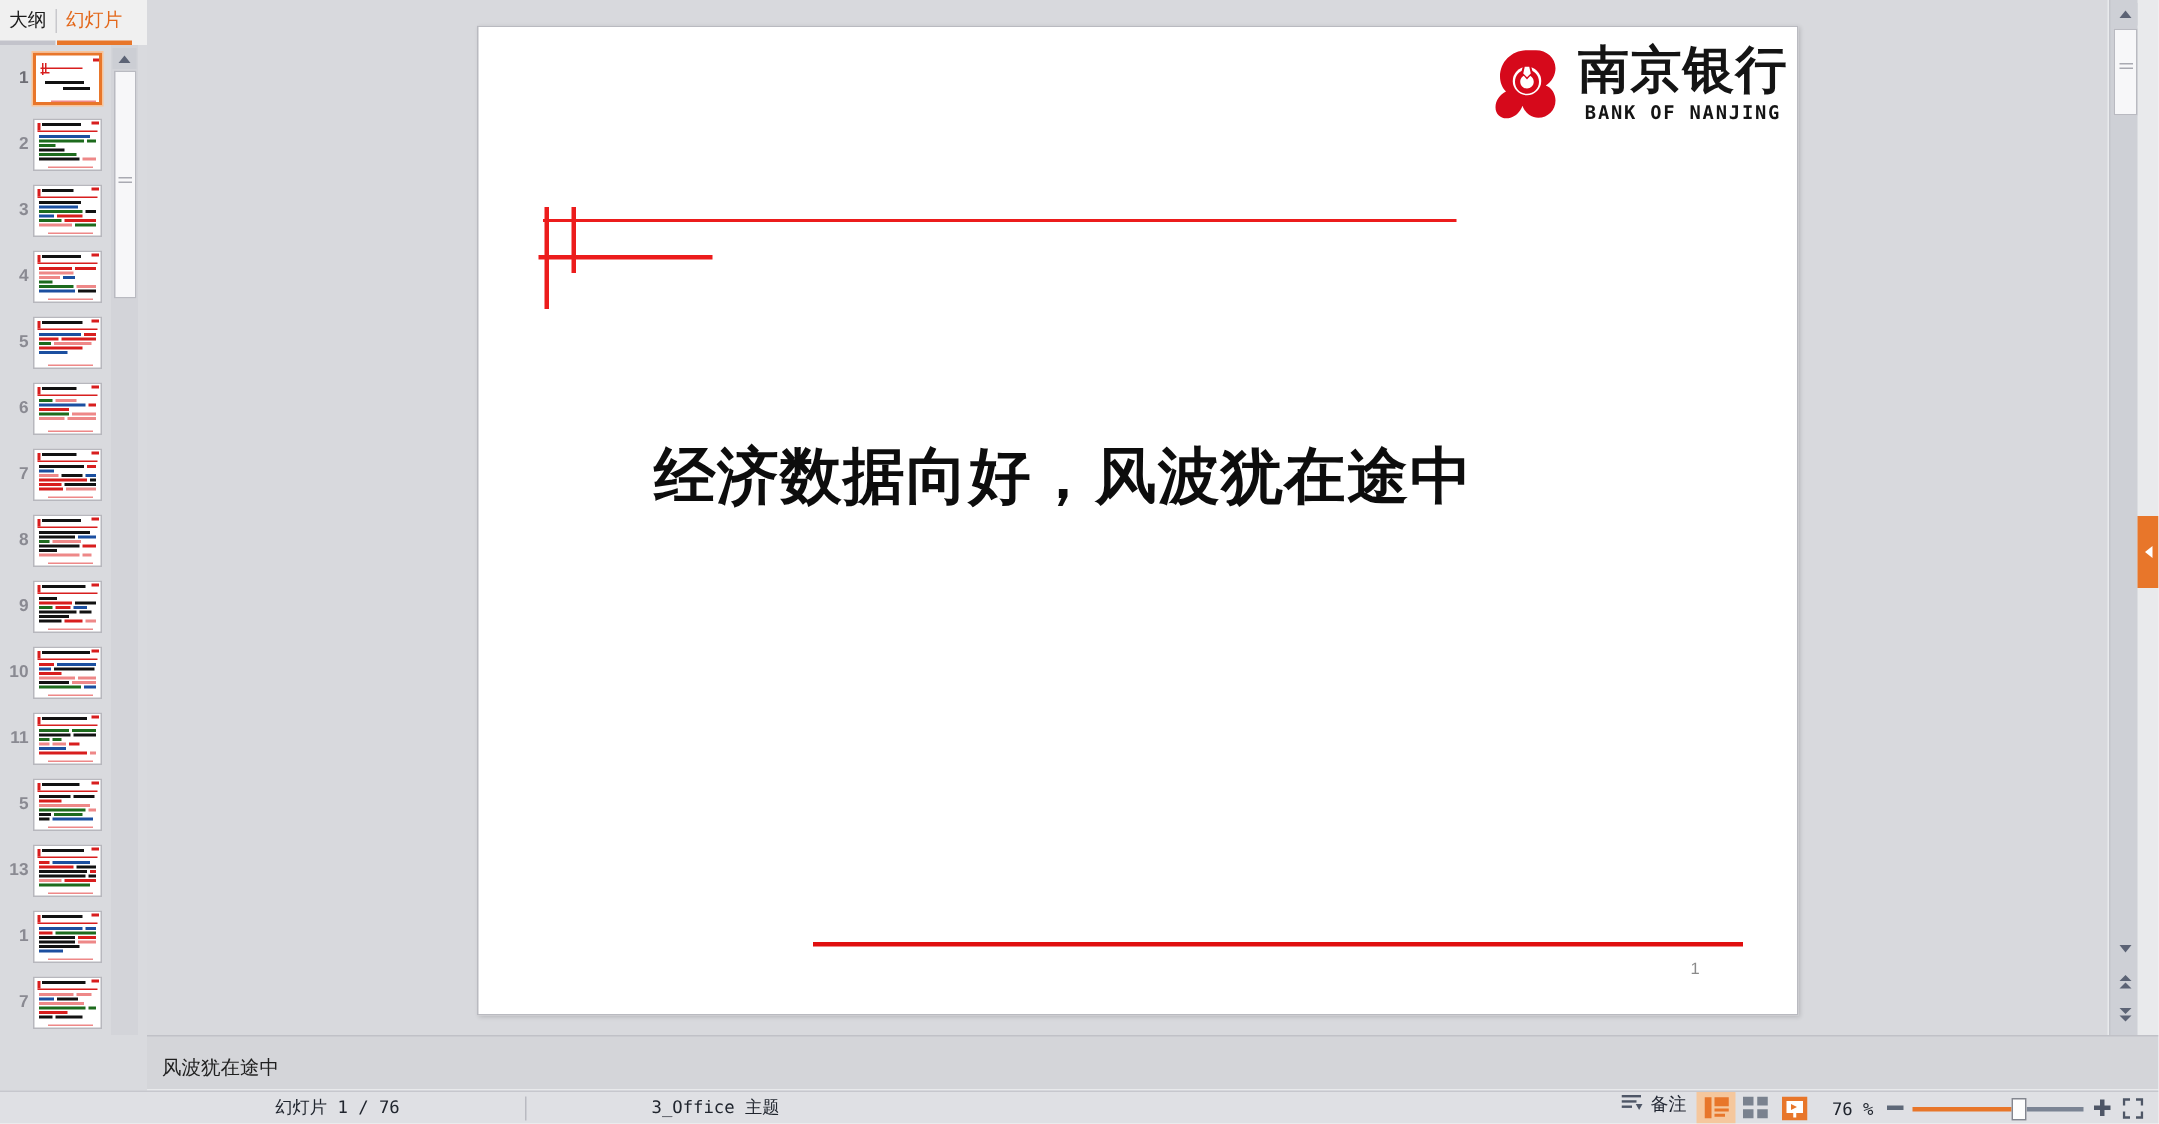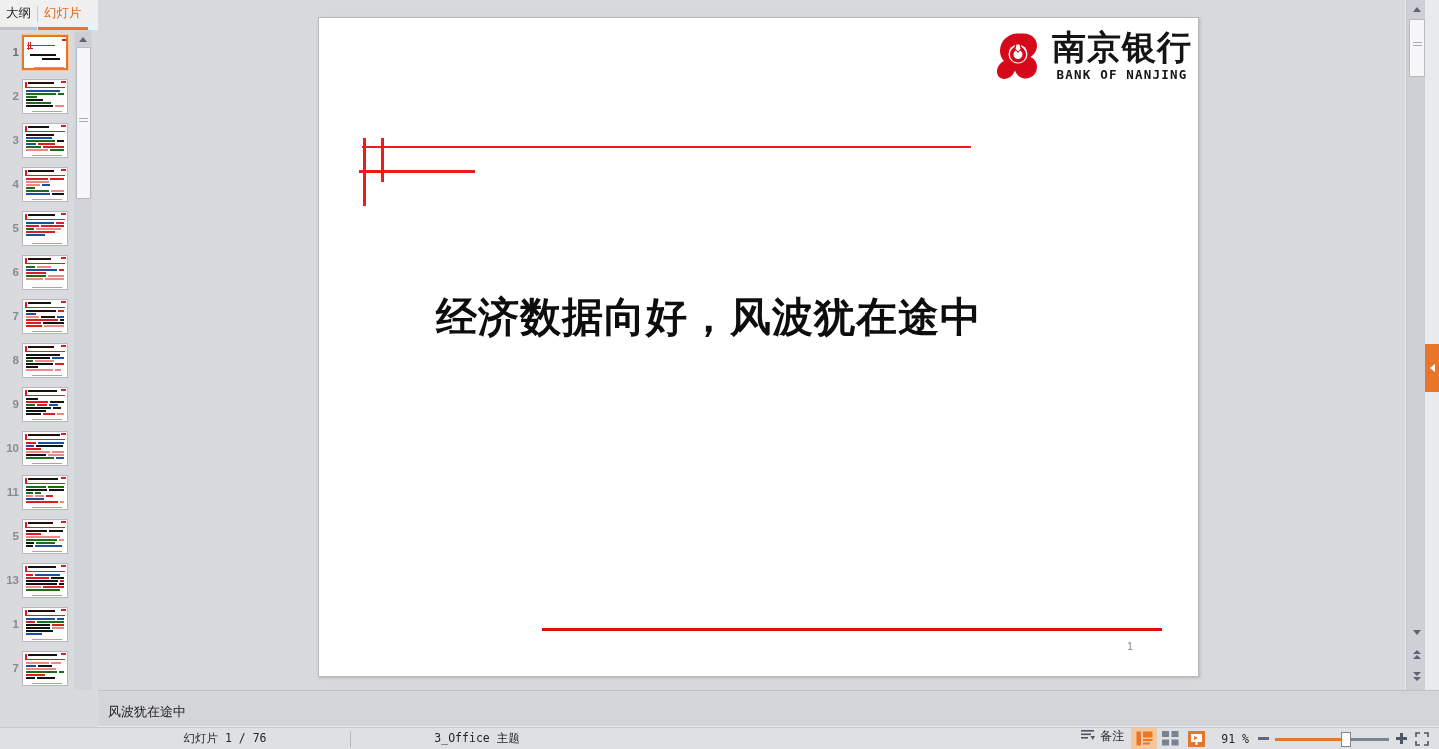--- a/index.html
+++ b/index.html
@@ -695,21 +695,21 @@
 
       <div class="view-btn">
         <svg width="17" height="16" viewBox="0 0 17 16">
           <rect x="0" y="0" width="17" height="16" fill="#e8762a"></rect>
           <rect x="3" y="3" width="11" height="8" fill="#ffffff"></rect>
           <path d="M6 5 L6 9 L10 7 Z" fill="#e8762a"></path>
           <rect x="7.5" y="11" width="2" height="3" fill="#ffffff"></rect>
         </svg>
       </div>
 
-      <span id="zoom-pct"><span>91</span>&nbsp;<span>%</span></span>
+      <span id="zoom-pct"><span>76</span>&nbsp;<span>%</span></span>
 
       <div id="zoom-out-btn">
         <span class="dash"></span>
       </div>
 
       <div id="zoom-slider">
         <div id="zs-fill"></div>
         <div id="zs-rest"></div>
         <div id="zs-thumb"></div>
       </div>

